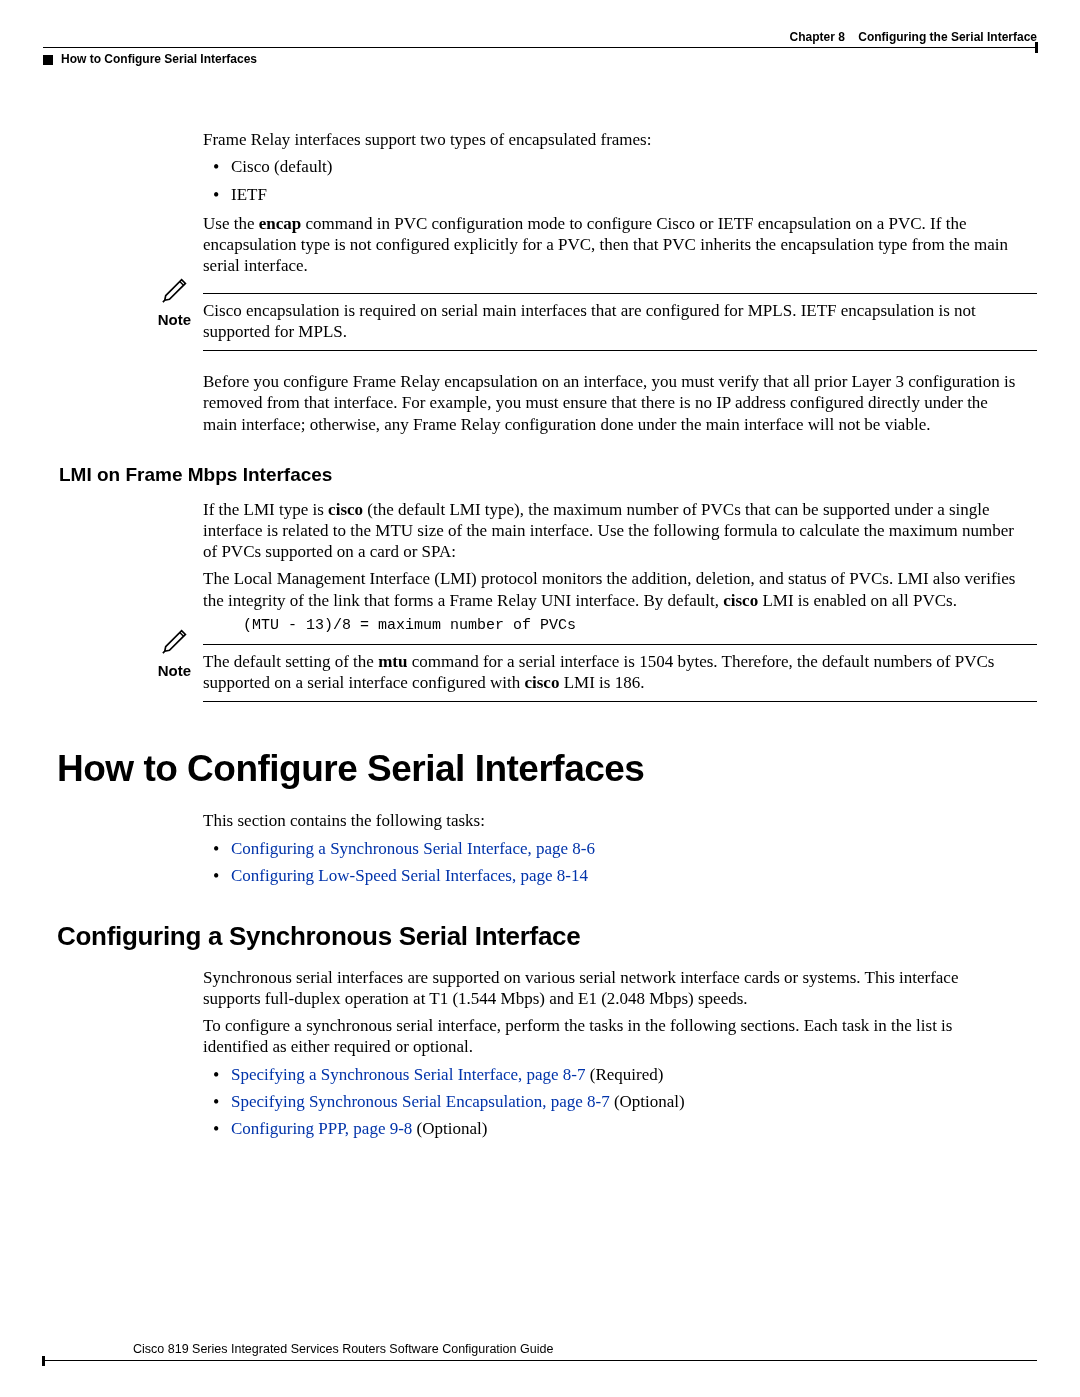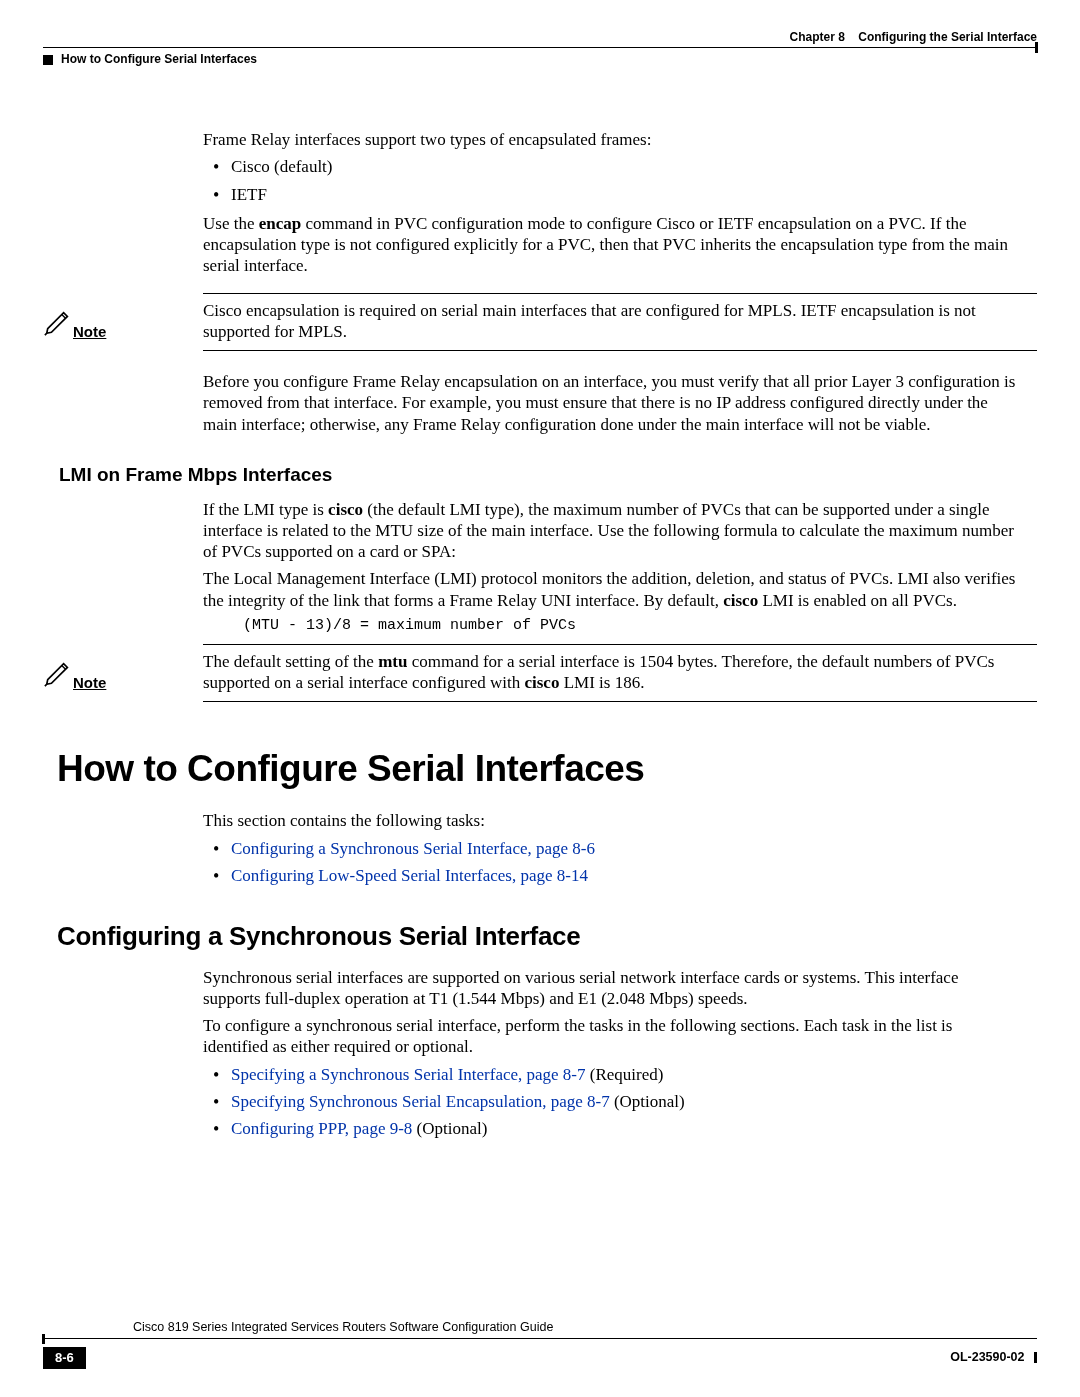--- a/index.html
+++ b/index.html
@@ -87,24 +87,23 @@
     border-top: 1px solid #000;
     margin-left: 160px;
     margin-top: 8px;
   }
   .note-body {
     display: flex;
   }
   .note-icon-col {
     width: 160px;
     display: flex;
-    flex-direction: row;
+    flex-direction: column;
     align-items: flex-end;
     padding-right: 12px;
-    text-decoration: underline;
   }
   .note-pencil {
     margin-top: -26px;
   }
   .note-pencil svg { width: 30px; height: 30px; }
   .note-label {
     font-family: Arial, Helvetica, sans-serif;
     font-weight: bold;
     font-size: 15px;
     margin-top: 2px;
@@ -287,22 +286,15 @@
     <ul class="bullets">
       <li><span class="link">Specifying a Synchronous Serial Interface, page 8-7</span><span> (Required)</span></li>
       <li><span class="link">Specifying Synchronous Serial Encapsulation, page 8-7</span><span> (Optional)</span></li>
       <li><span class="link">Configuring PPP, page 9-8</span><span> (Optional)</span></li>
     </ul>
   </div>
 
   <div class="footer">
     <div class="footer-title">Cisco 819 Series Integrated Services Routers Software Configuration Guide</div>
     <div class="footer-title-line"></div>
-    <div class="footer-bottom">
-      <span class="page-num-box">8-6</span>
-      <span>
-        <span class="doc-id">OL-23590-02</span>
-        <span class="footer-right-tick"></span>
-      </span>
-    </div>
   </div>
 
 </div>
 
 </body></html>

